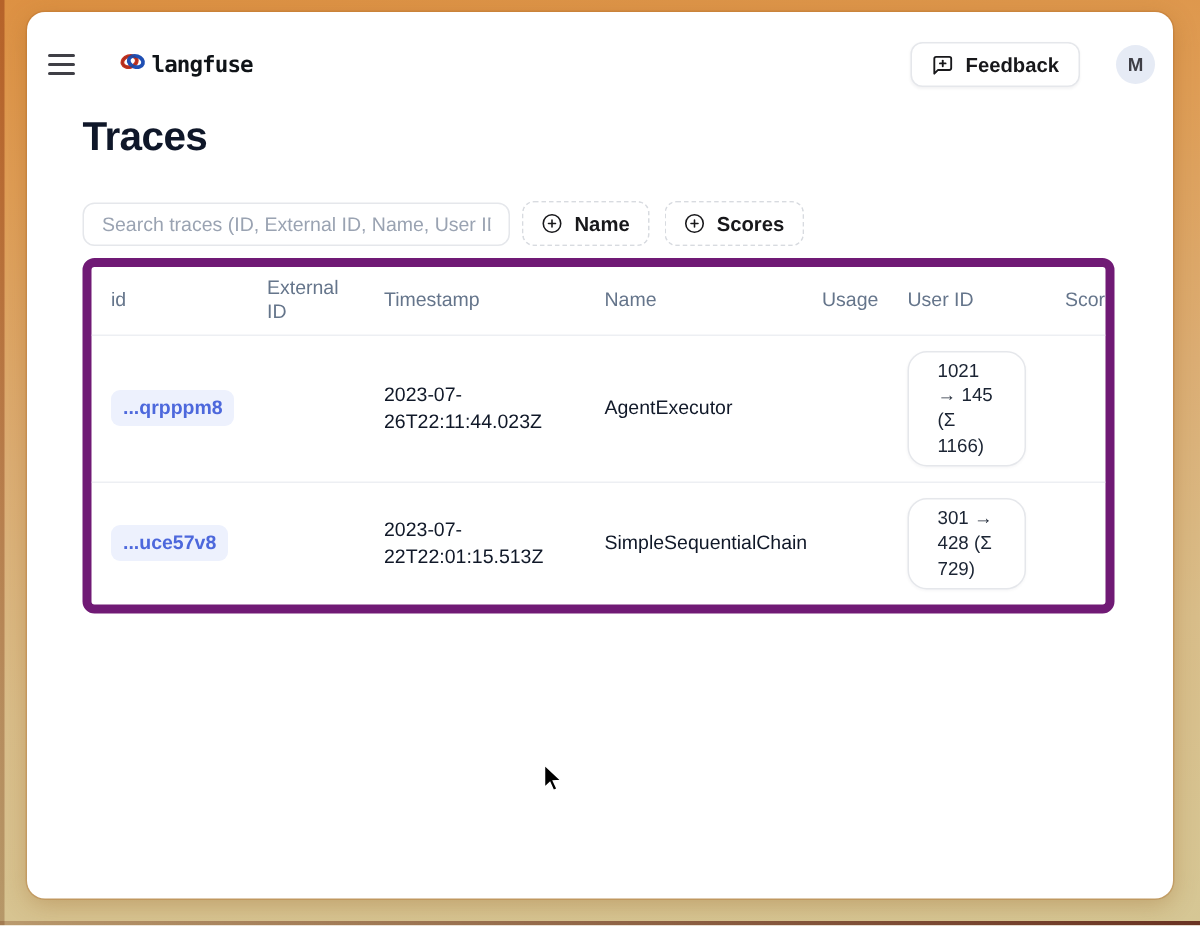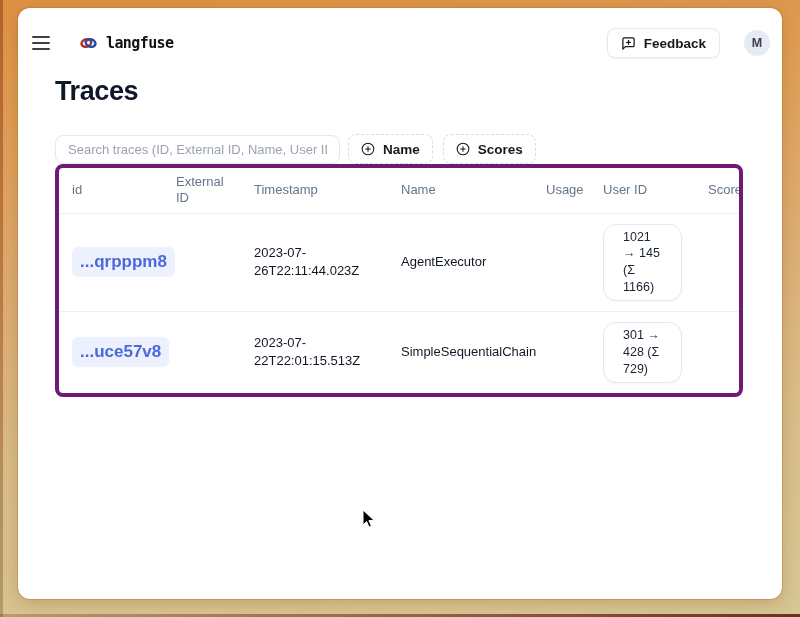--- a/index.html
+++ b/index.html
@@ -41,21 +41,21 @@
     padding: 18px 12px 0 14px;
     height: 52px;
   }
   .topbar-left { display: flex; align-items: center; }
   .hamburger {
     width: 24px; height: 22px; border: none; background: transparent;
     display: flex; flex-direction: column; justify-content: center; gap: 4px;
     cursor: pointer; padding: 0;
   }
   .hamburger .bar { display: block; width: 18px; height: 2px; background: #3f3f46; border-radius: 1px; }
-  .brand { display: flex; align-items: center; margin-left: 24px; gap: 9px; cursor: pointer; }
+  .brand { display: flex; margin-left: 24px; gap: 4px; cursor: pointer; }
   .brand-name {
     font-family: "DejaVu Sans Mono", monospace;
     font-weight: 700; font-size: 15px; color: #101418; letter-spacing: -0.6px;
   }
   .topbar-right { display: flex; align-items: center; padding-left: 32px; }
   .feedback-btn {
     display: flex; align-items: center; gap: 8px;
     height: 30px; padding: 0 13px;
     background: #fff; border: 1px solid #e5e7eb; border-radius: 8px;
     font-family: "Liberation Sans", sans-serif;
@@ -98,43 +98,43 @@
     display: flex; align-items: center; gap: 8px;
     height: 30px; padding: 0 12px;
     background: transparent; border: 1px dashed #d8dbe0; border-radius: 8px;
     font-family: "Liberation Sans", sans-serif;
     font-size: 13.5px; font-weight: 700; color: #18181b;
     cursor: pointer; margin-right: 10px;
   }
 
   
   .table {
-    margin-top: 0;
-    border: 4px solid #701a75; border-radius: 8px;
+    margin-top: 8px;
+    border: 6px solid #701a75; border-radius: 8px;
     overflow: hidden; background: #fff;
   }
   .trow, .thead {
     display: grid;
     grid-template-columns: 104px 78px 147px 145px 57px 105px 1fr;
   }
   .thead .cell {
     display: flex; align-items: center;
     padding: 6px 13px; min-height: 40px;
     font-size: 13px; color: #65758b; font-weight: 400; line-height: 1.25;
   }
   .trow { border-top: 1px solid #edeff3; cursor: pointer; }
   .trow .cell {
     display: flex; align-items: center;
     padding: 10px 13px; min-height: 59px;
     font-size: 13px; color: #101828; line-height: 1.4;
   }
   .id-badge {
     display: inline-block; padding: 3px 8px;
     background: #edf1fd; color: #4d68dc;
-    border-radius: 6px; font-size: 17px; font-weight: 700;
+    border-radius: 6px; font-size: 13px; font-weight: 700;
   }
   .usage-pill {
     display: inline-block; max-width: 80px;
     border: 1px solid #e5e7eb; border-radius: 13px;
     padding: 4px 19px; background: #fff;
     font-size: 12.5px; font-weight: 500; color: #1b2433; line-height: 1.35;
     box-shadow: 0 1px 2px rgba(16,24,40,.04);
   }
 
   

